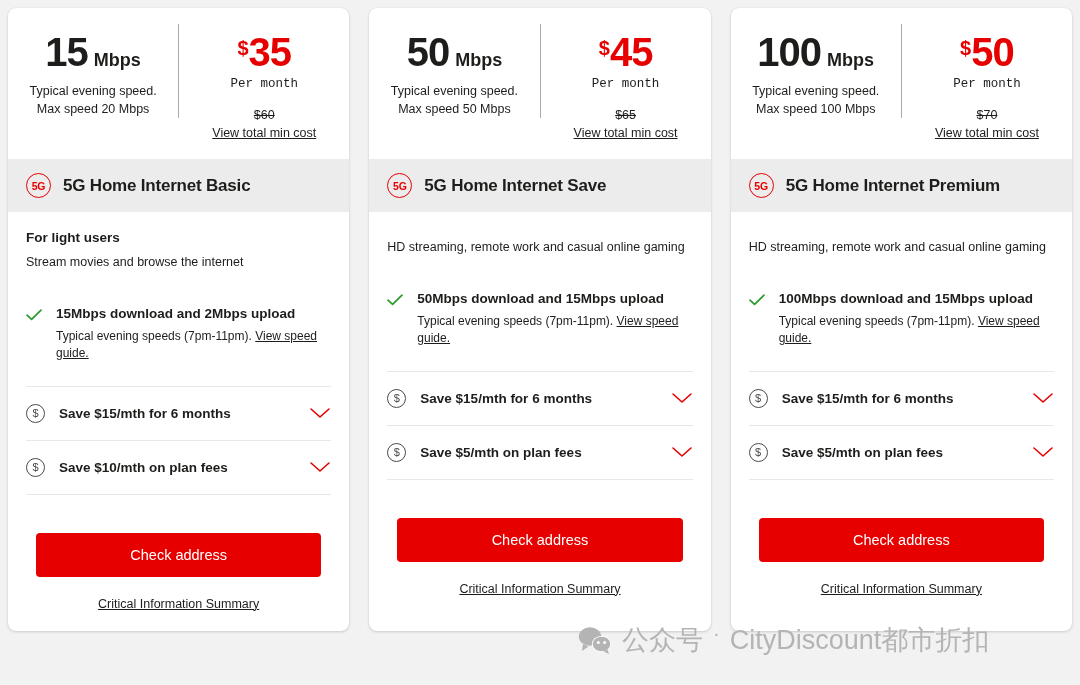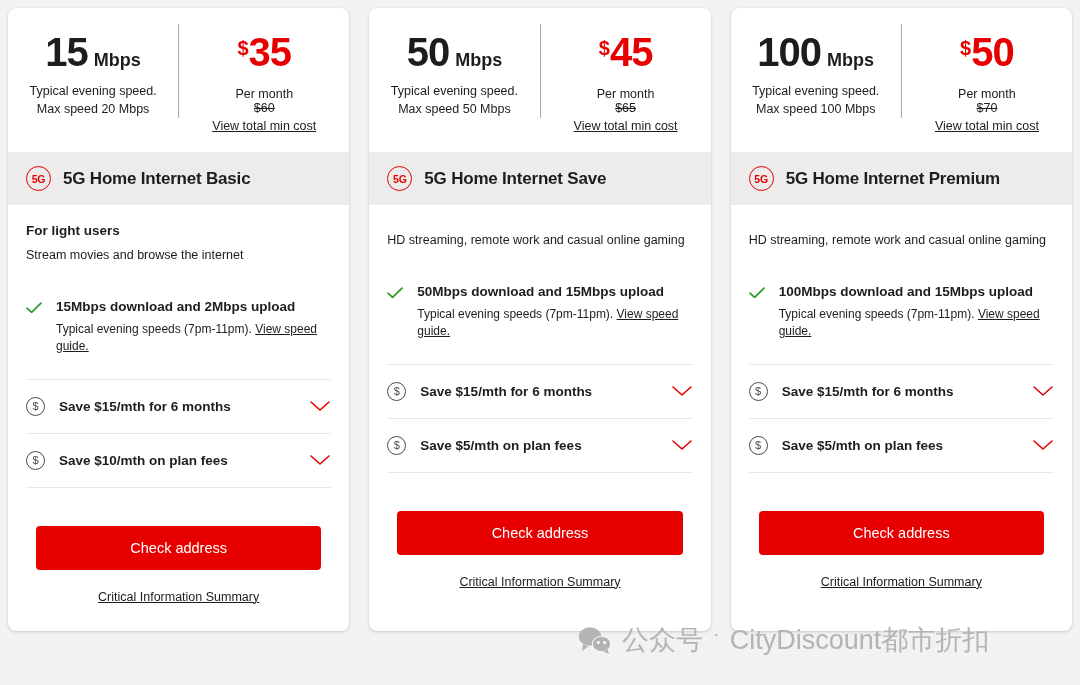--- a/index.html
+++ b/index.html
@@ -101,27 +101,28 @@
     margin-top: 6px;
   }
 
   .price-amount {
     font-size: 40px;
     font-weight: 700;
     letter-spacing: -1px;
   }
 
   .price-period {
-    margin-top: 15px;
+    margin-top: 5px;
     font-size: 12.5px;
     color: #1d1d1b;
+    font-family: Liberation Mono, monospace;
   }
 
   .price-was {
-    margin-top: 0;
+    margin-top: 17px;
     font-size: 12.5px;
     color: #1d1d1b;
     text-decoration: line-through;
   }
 
   .price-mincost {
     display: inline-block;
     margin-top: 4px;
     font-size: 12.5px;
     color: #1d1d1b;

